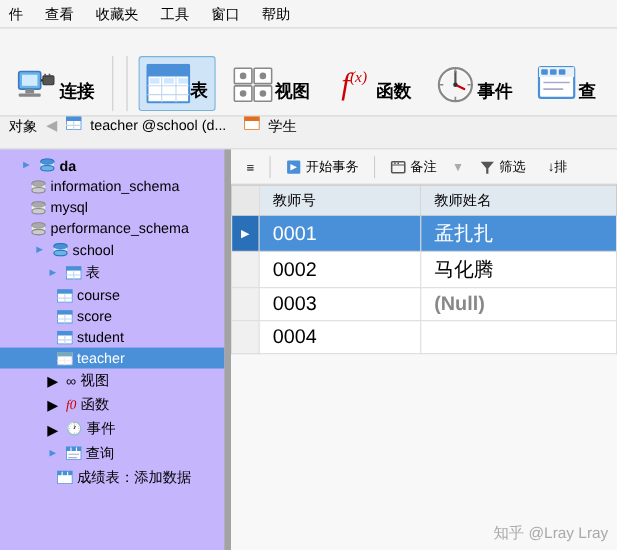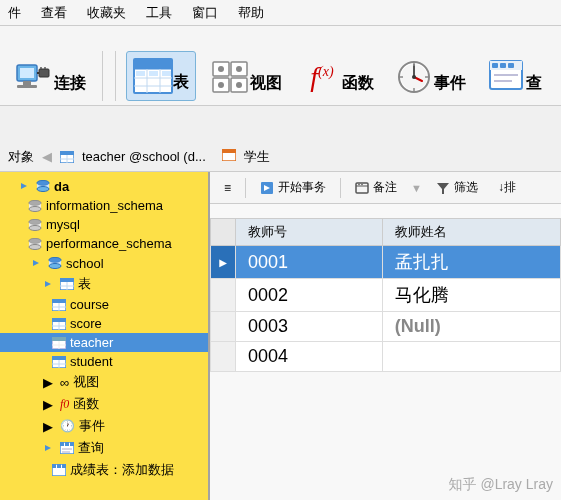--- a/index.html
+++ b/index.html
@@ -67,32 +67,31 @@
       display: flex;
       height: calc(500px - 26px - 80px - 30px);
     }
 
     
     .object-bar {
       background: #f0f0f0;
       border-bottom: 1px solid #ccc;
       height: 30px;
       display: flex;
-      align-items: center;
+      align-items: flex-start;
       padding: 0 8px;
       gap: 8px;
       font-size: 13px;
-      margin-top: 36px;
     }
 
     
     .sidebar {
       width: 210px;
-      background: #fde047;
-      border-right: 2px solid #a3a3a3;
+      background: #c4b5fd;
+      border-right: 6px solid #a3a3a3;
       overflow-y: auto;
       flex-shrink: 0;
       padding: 4px 0;
     }
     .sidebar-item {
       display: flex;
       align-items: center;
       padding: 2px 4px;
       cursor: pointer;
       font-size: 13px;
@@ -146,21 +145,20 @@
       width: 1px;
       height: 20px;
       background: #ccc;
       margin: 0 2px;
     }
 
     
     .data-table {
       flex: 1;
       overflow: auto;
-      margin-top: 14px;
     }
     table {
       border-collapse: collapse;
       width: 100%;
     }
     th {
       background: #e0e8f0;
       border: 1px solid #ccc;
       padding: 4px 12px;
       text-align: left;
@@ -424,38 +422,38 @@
     <div class="sidebar-item indent-4">
       <svg width="14" height="12" viewBox="0 0 14 12" style="margin-right:4px;">
         <rect x="0" y="0" width="14" height="12" rx="1" fill="white" stroke="#4a90d9" stroke-width="1.5"></rect>
         <rect x="0" y="0" width="14" height="4" fill="#4a90d9"></rect>
         <line x1="7" y1="4" x2="7" y2="12" stroke="#c0d8f0" stroke-width="1"></line>
         <line x1="0" y1="8" x2="14" y2="8" stroke="#c0d8f0" stroke-width="1"></line>
       </svg>
       <span>score</span>
     </div>
 
+    <div class="sidebar-item indent-4">
+      <svg width="14" height="12" viewBox="0 0 14 12" style="margin-right:4px;">
+        <rect x="0" y="0" width="14" height="12" rx="1" fill="white" stroke="#4a90d9" stroke-width="1.5"></rect>
+        <rect x="0" y="0" width="14" height="4" fill="#4a90d9"></rect>
+        <line x1="7" y1="4" x2="7" y2="12" stroke="#c0d8f0" stroke-width="1"></line>
+        <line x1="0" y1="8" x2="14" y2="8" stroke="#c0d8f0" stroke-width="1"></line>
+      </svg>
+      <span>student</span>
+    </div>
+
     <div class="sidebar-item indent-4 highlighted">
       <svg width="14" height="12" viewBox="0 0 14 12" style="margin-right:4px;">
         <rect x="0" y="0" width="14" height="12" rx="1" fill="white" stroke="#aad" stroke-width="1.5"></rect>
         <rect x="0" y="0" width="14" height="4" fill="#7ab"></rect>
         <line x1="7" y1="4" x2="7" y2="12" stroke="#eee" stroke-width="1"></line>
         <line x1="0" y1="8" x2="14" y2="8" stroke="#eee" stroke-width="1"></line>
       </svg>
       <span>teacher</span>
-    </div>
-
-    <div class="sidebar-item indent-4">
-      <svg width="14" height="12" viewBox="0 0 14 12" style="margin-right:4px;">
-        <rect x="0" y="0" width="14" height="12" rx="1" fill="white" stroke="#4a90d9" stroke-width="1.5"></rect>
-        <rect x="0" y="0" width="14" height="4" fill="#4a90d9"></rect>
-        <line x1="7" y1="4" x2="7" y2="12" stroke="#c0d8f0" stroke-width="1"></line>
-        <line x1="0" y1="8" x2="14" y2="8" stroke="#c0d8f0" stroke-width="1"></line>
-      </svg>
-      <span>student</span>
     </div>
 
     <div class="sidebar-item indent-3">
       <span class="tree-icon">▶</span>
       <span style="font-size:13px;margin-right:4px;">∞</span>
       <span>视图</span>
     </div>
 
     <div class="sidebar-item indent-3">
       <span class="tree-icon">▶</span>

